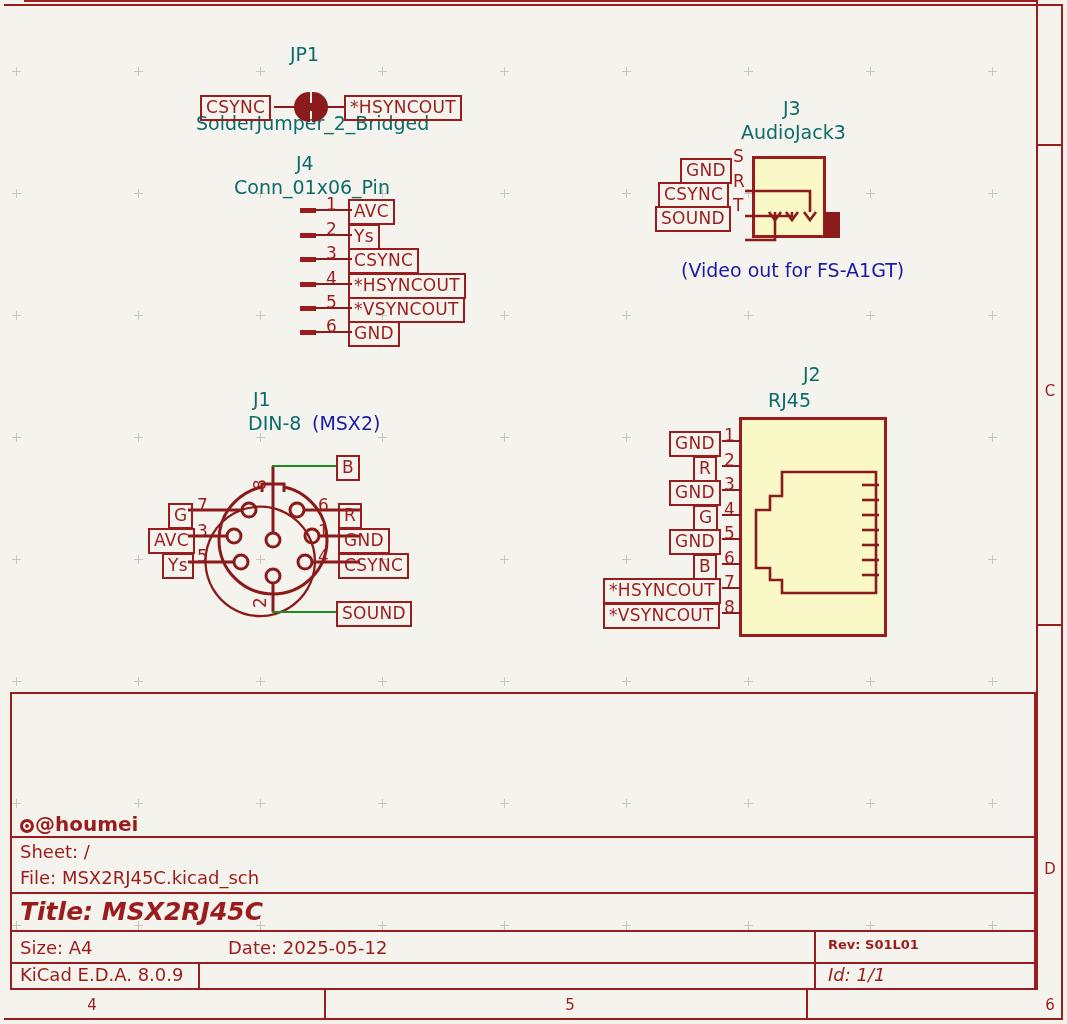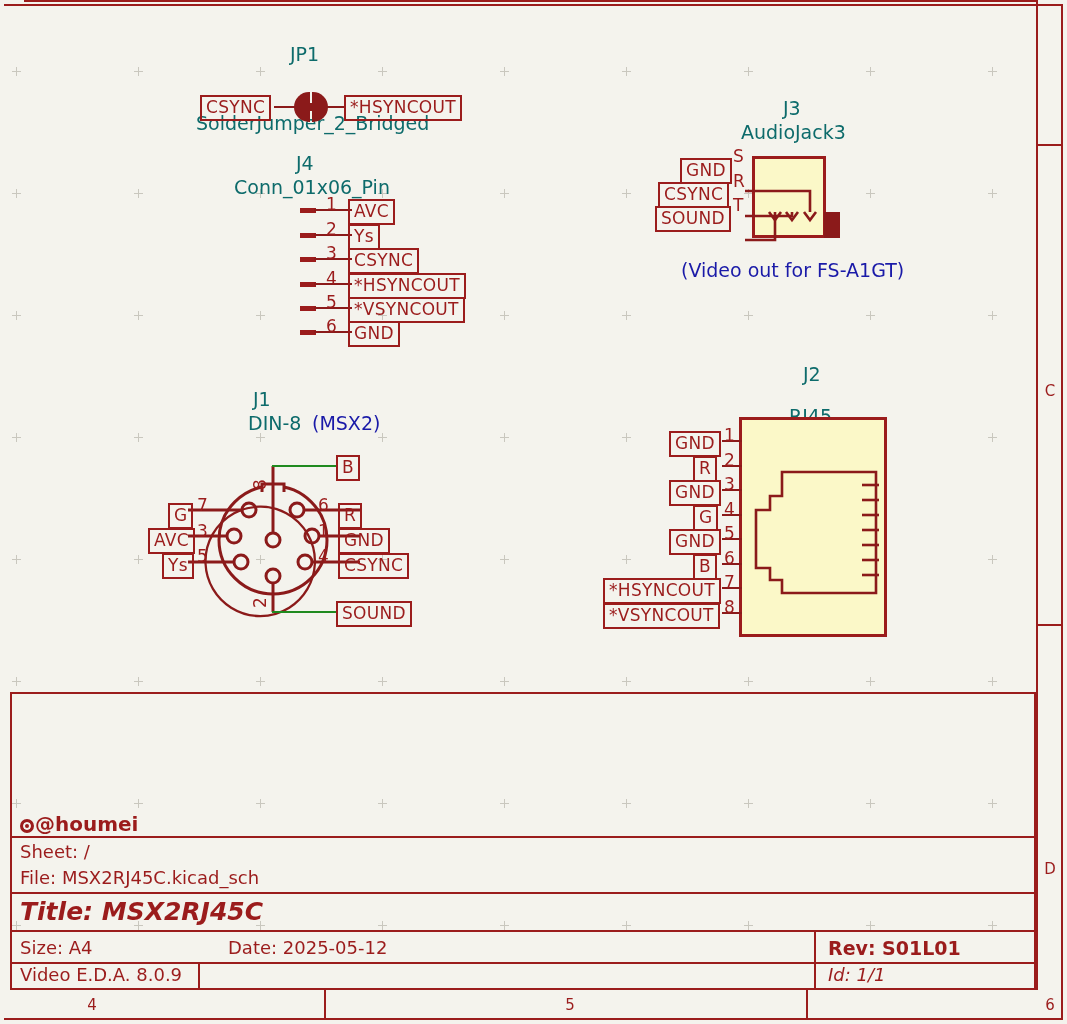--- a/index.html
+++ b/index.html
@@ -140,21 +140,21 @@
     font-weight: bold;
     font-size: 20px;
   }
   .tb-title {
     font-style: italic;
     font-weight: bold;
     font-size: 25px;
   }
   .tb-rev {
     font-weight: bold;
-    font-size: 19px;
+    font-size: 13px;
   }
   svg { position: absolute; overflow: visible; }
 </style>
 </head>
 <body>
 
 <div id="sheet">
 
   <div id="gridlayer">
       <div class="gridcross" style="left: 12px; top: 67px;"></div>
@@ -383,21 +383,21 @@
   <div class="netlabel" style="left:338px; top:528px;">GND</div>
   <div class="pinnum" style="left:318px; top:521px;">1</div>
 
   <div class="netlabel" style="left:338px; top:553px;">CSYNC</div>
   <div class="pinnum" style="left:318px; top:546px;">4</div>
 
   <div class="netlabel" style="left:336px; top:601px;">SOUND</div>
   <div class="pinnum pinnum-rot" style="left:250px; top:608px;">2</div>
 
   <div class="refdes" style="left:803px; top:363px;">J2</div>
-  <div class="valuetext" style="left:789px; top:389px;margin-top:16px;">RJ45</div>
+  <div class="valuetext" style="left:768px; top:389px;">RJ45</div>
 
   <div class="bodybox" style="left:739px; top:417px; width:148px; height:220px;"></div>
 
   <svg style="left:752px; top:470px; width:128px; height:125px;" viewBox="0 0 128 125">
     <path d="M 30,2 L 124,2 L 124,123 L 30,123 L 30,110 L 18,110
              L 18,98 L 4,98 L 4,40 L 18,40 L 18,26 L 30,26 Z" fill="none" stroke="#8b1a1a" stroke-width="2.6"></path>
     <g stroke="#8b1a1a" stroke-width="2.6">
       <line x1="110" y1="15" x2="127" y2="15"></line>
       <line x1="110" y1="30" x2="127" y2="30"></line>
       <line x1="110" y1="45" x2="127" y2="45"></line>
@@ -457,17 +457,17 @@
   <div style="position:absolute; left:20px; top:812px; display:flex; align-items:center;">
       <span style="display: inline-block; width: 14px; height: 14px; border-radius: 50%; border: 3px solid rgb(155, 28, 28); background: rgb(155, 28, 28); box-sizing: border-box; box-shadow: rgb(244, 243, 237) 0px 0px 0px 2px inset; margin-right: 1px; position: relative; top: 2px;"></span>
     <span class="tb-text tb-company" style="position:relative; left:0; top:0;">@houmei</span>
   </div>
 
   <div class="tb-text" style="left:20px; top:841px;">Sheet: /</div>
   <div class="tb-text" style="left:20px; top:867px;">File: MSX2RJ45C.kicad_sch</div>
   <div class="tb-text tb-title" style="left:20px; top:897px;">Title: MSX2RJ45C</div>
   <div class="tb-text" style="left:20px; top:937px;">Size: A4</div>
   <div class="tb-text" style="left:228px; top:937px;">Date: 2025-05-12</div>
-  <div class="tb-text" style="left:20px; top:964px;">Video E.D.A. 8.0.9</div>
+  <div class="tb-text" style="left:20px; top:964px;">KiCad E.D.A. 8.0.9</div>
   <div class="tb-text tb-rev" style="left:828px; top:937px;">Rev: S01L01</div>
   <div class="tb-text" style="left:828px; top:964px;font-style:italic;">Id: 1/1</div>
 
 </div>
 
 </body></html>

